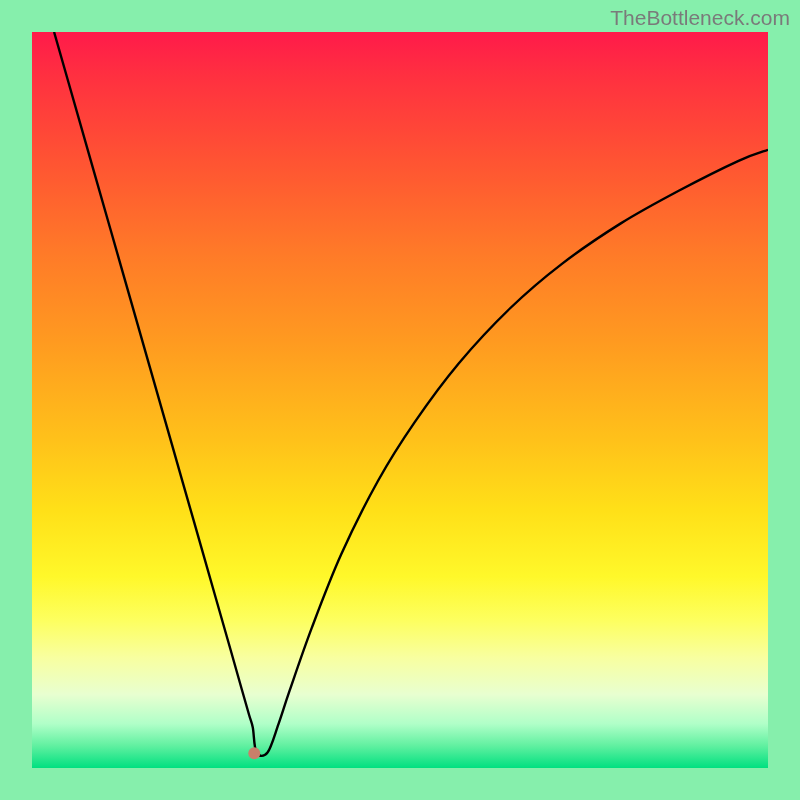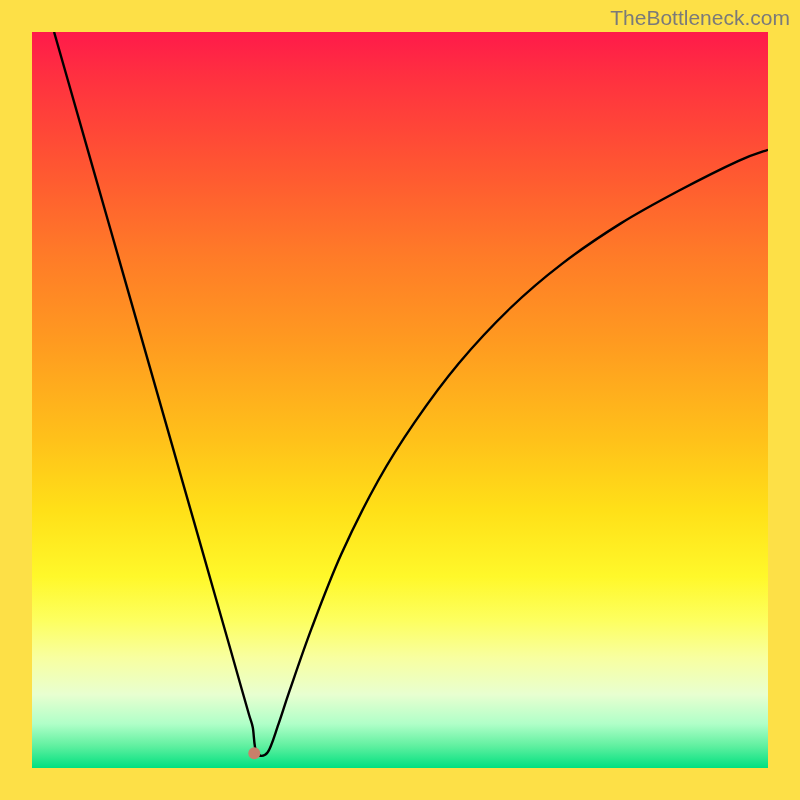--- a/index.html
+++ b/index.html
@@ -7,21 +7,21 @@
     padding: 0;
     width: 800px;
     height: 800px;
     overflow: hidden;
     font-family: Arial, sans-serif;
   }
   .container {
     position: relative;
     width: 800px;
     height: 800px;
-    background: #fde047;
+    background: #86efac;
   }
   .plot-area {
     position: absolute;
     left: 32px;
     top: 32px;
     width: 736px;
     height: 736px;
     background: linear-gradient(to bottom,
       #ff1a4a 0%,
       #ff3040 6%,

